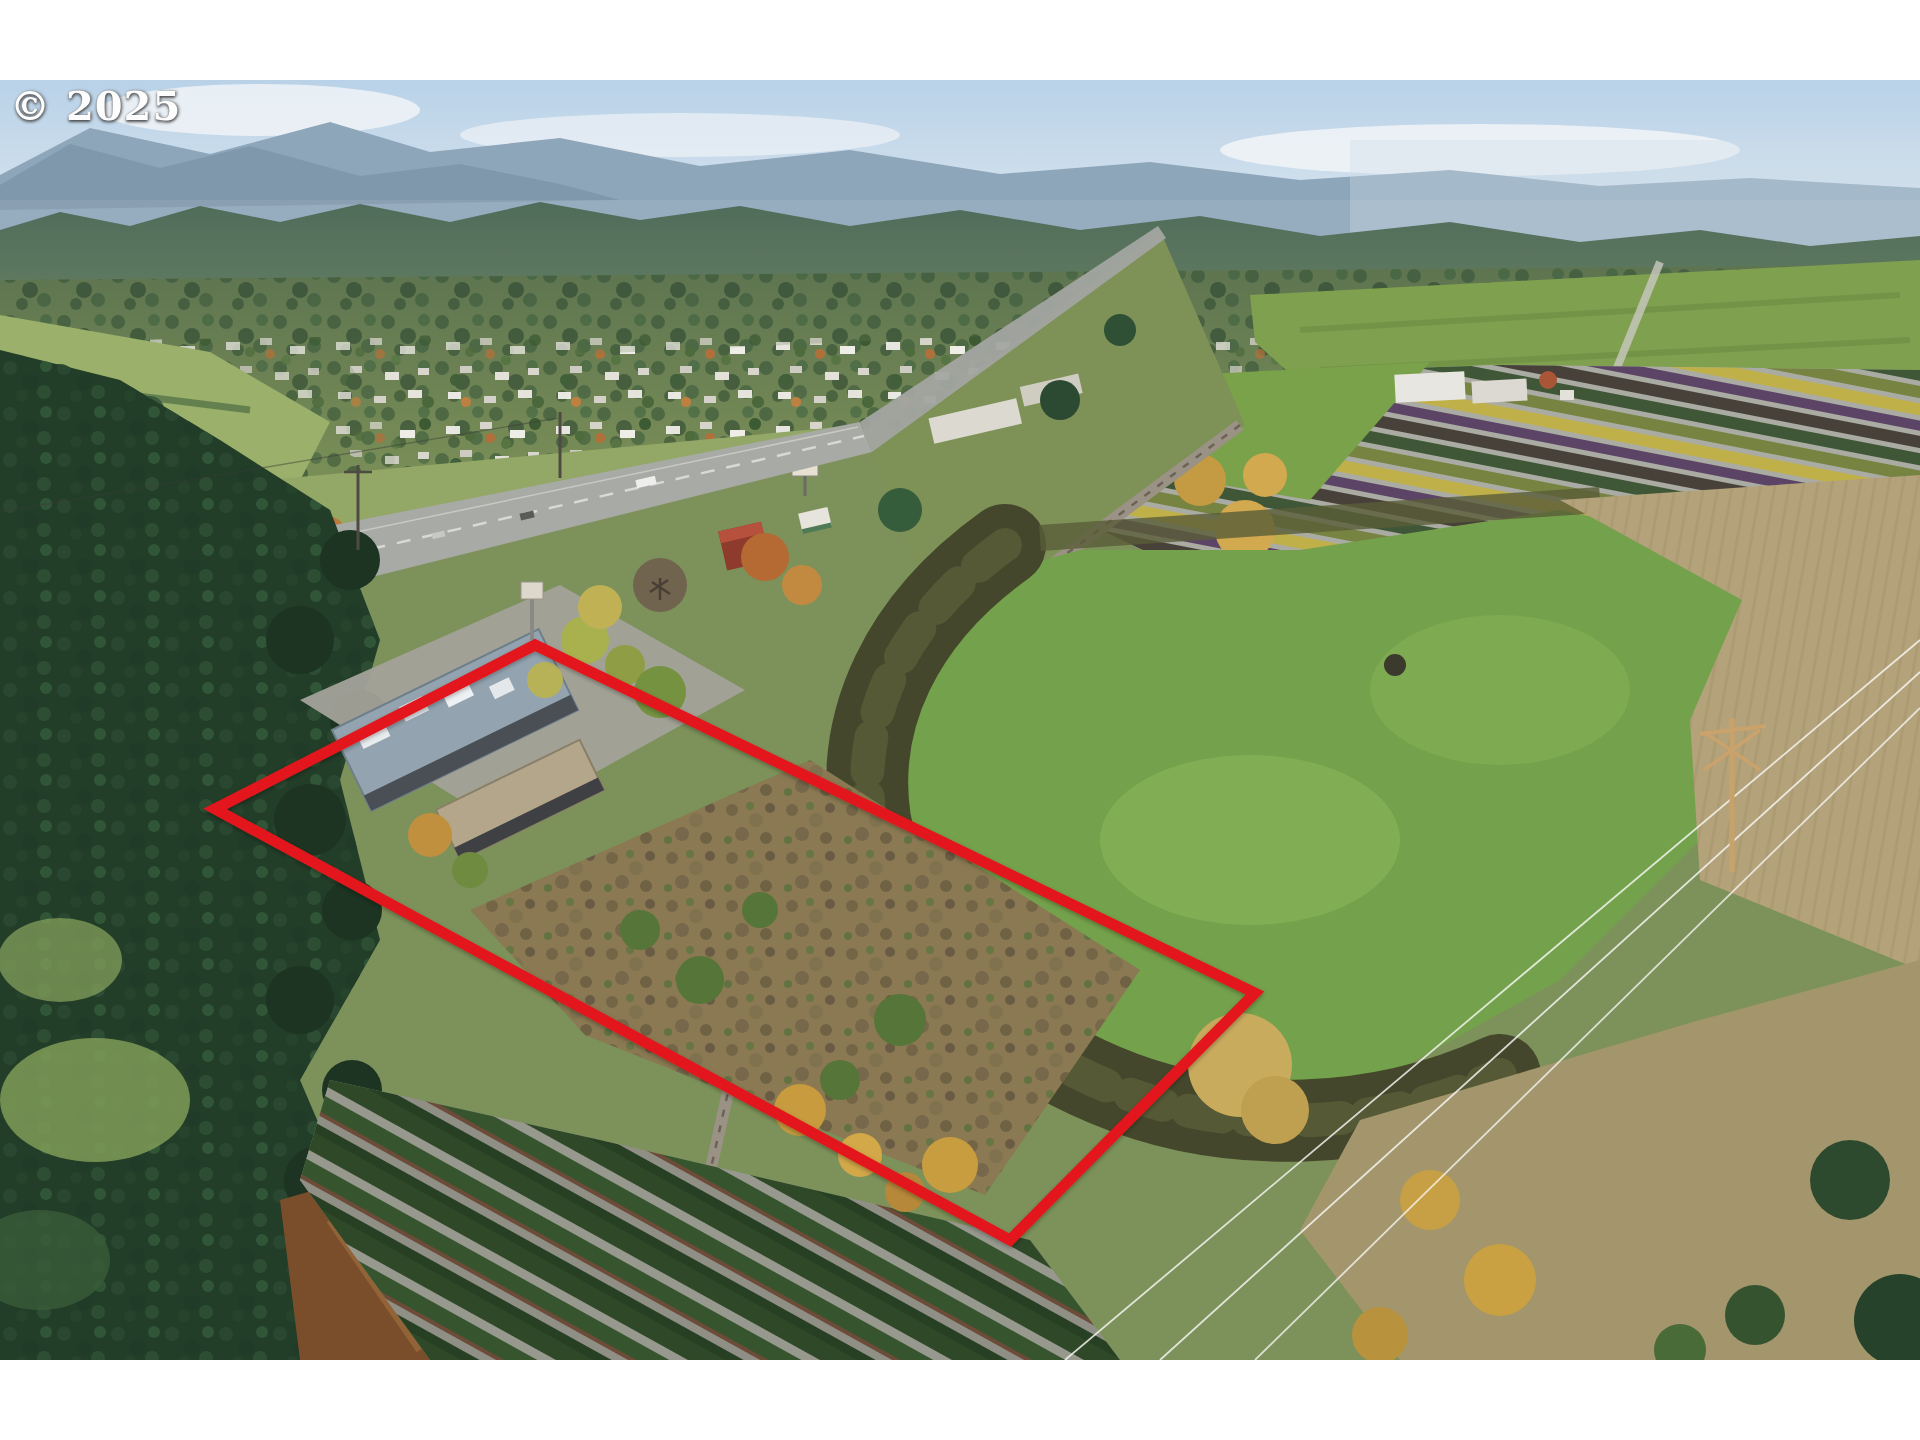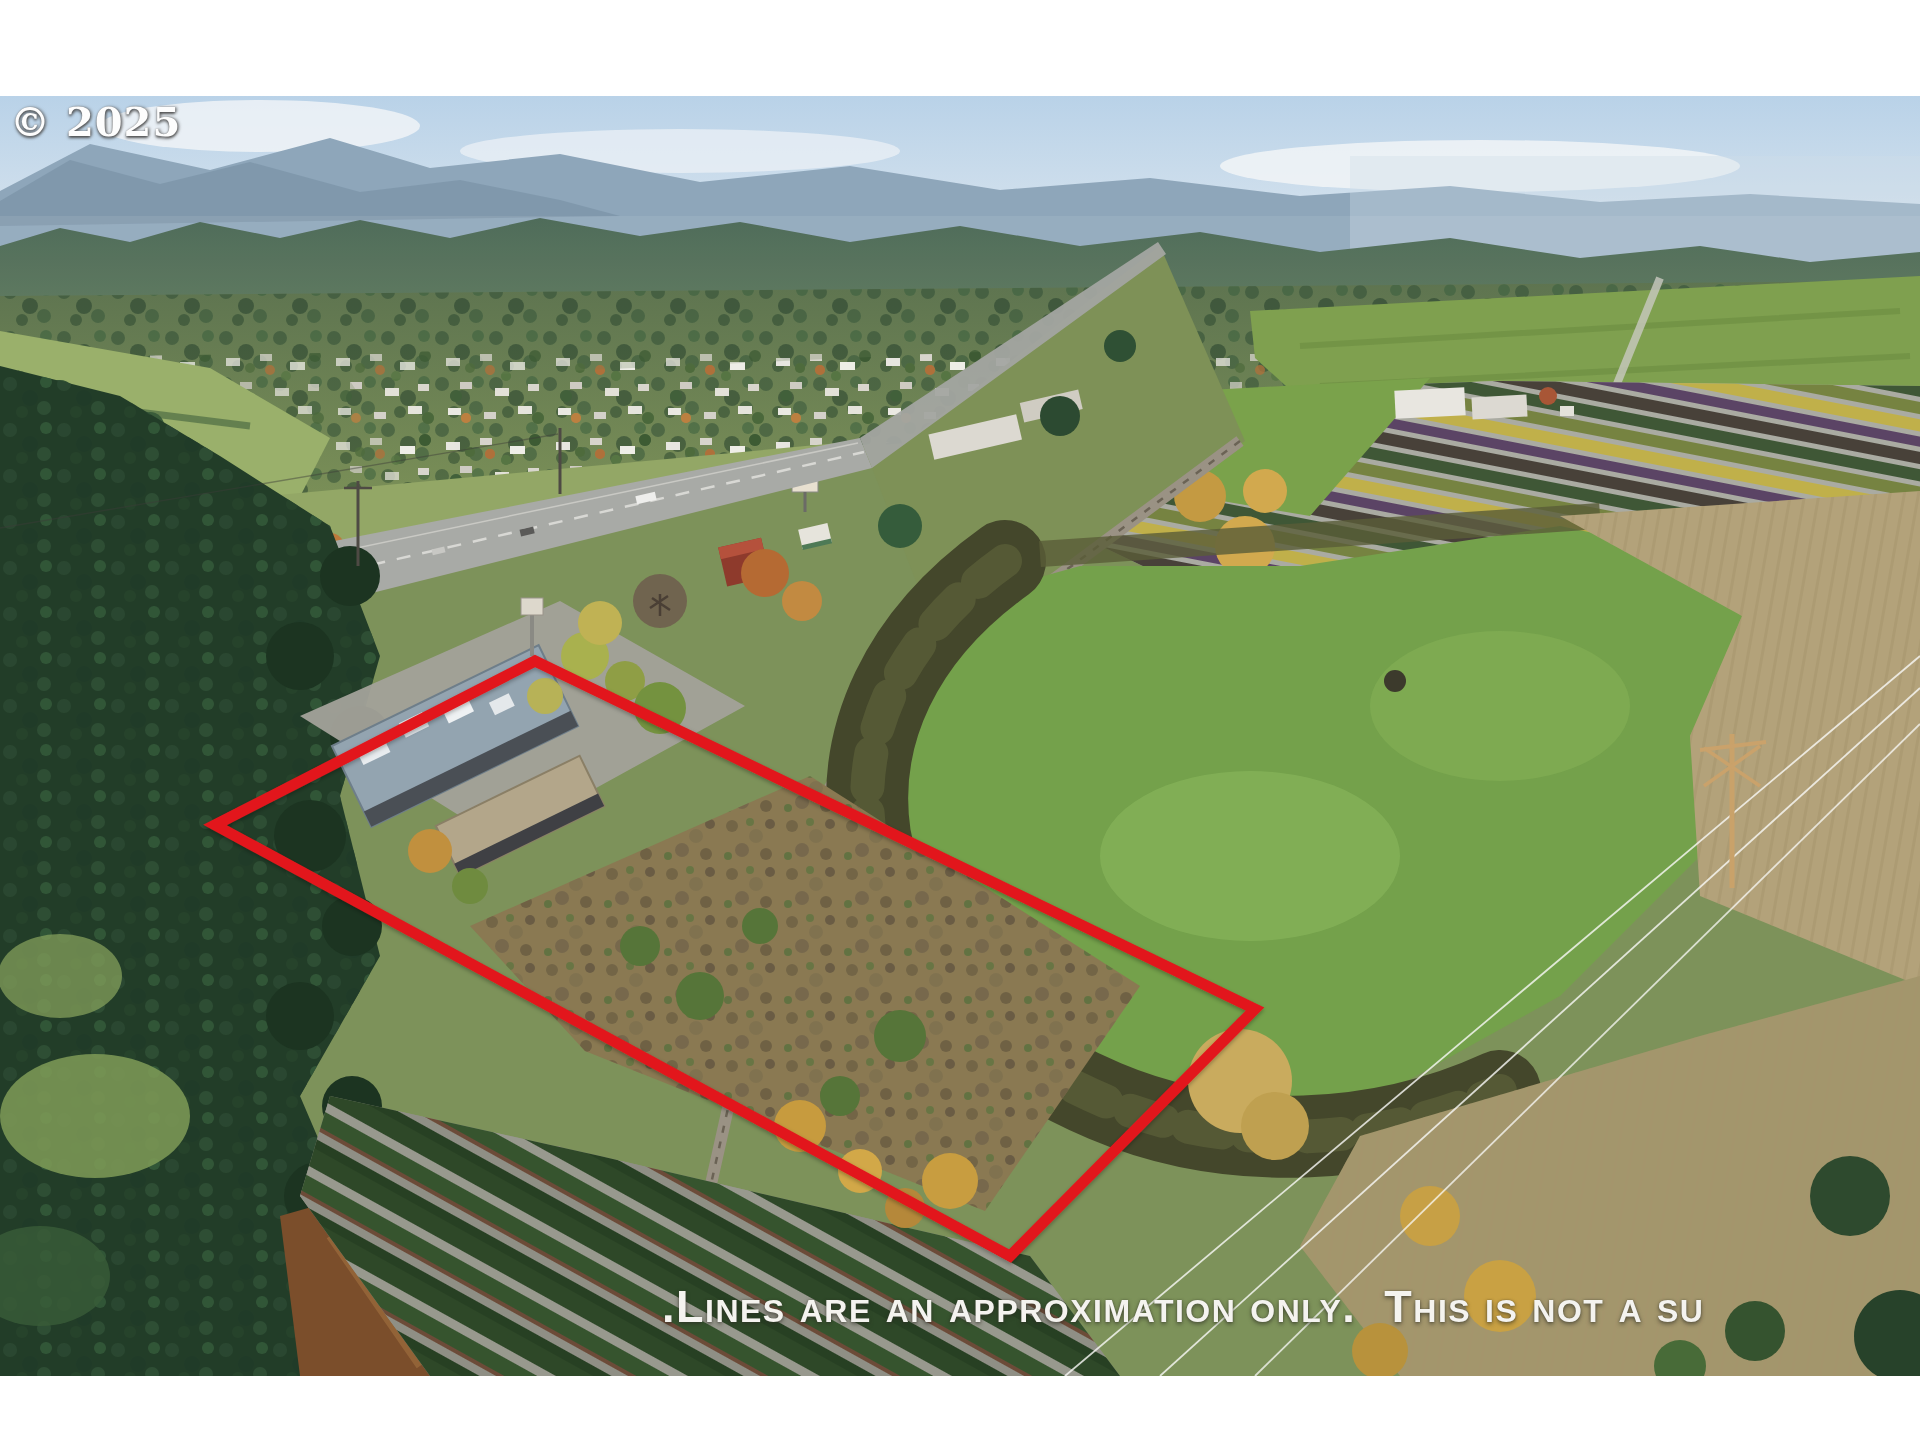--- a/index.html
+++ b/index.html
@@ -1,20 +1,20 @@
 <!DOCTYPE html>
 <html><head>
 <meta charset="utf-8">
 <style>
   html,body{margin:0;padding:0;}
   body{
     width:1920px;height:1440px;overflow:hidden;background:#ffffff;
     font-family:"Liberation Sans",sans-serif;position:relative;
   }
-  .canvas{position:absolute;inset:0;margin-top:16px;}
+  .canvas{position:absolute;inset:0;}
   .letterbox{position:absolute;left:0;width:1920px;background:#ffffff;}
   .letterbox.top{top:0;height:80px;}
   .letterbox.bottom{top:1360px;height:80px;}
   .photo{
     position:absolute;left:0;top:80px;width:1920px;height:1280px;overflow:hidden;
     background:#7d925a;
   }
   .photo svg{position:absolute;left:0;top:0;}
   .watermark{
     position:absolute;left:10px;top:2px;
@@ -346,19 +346,18 @@
         <line x1="1760" y1="690" x2="1704" y2="652" stroke="#caa26b" stroke-width="3.5"></line>
       </g>
     </g>
 
     <g>
       <polygon points="215,729 535,565 1255,913 1010,1160" fill="none" stroke-width="11" stroke-linejoin="miter" filter="url(#ds)" stroke="#e2191b"></polygon>
     </g>
   </svg>
 
   <div class="watermark">© 2025</div>
-  <div class="disclaimer">.Lines are an approximation only.  This is not a su</div>
 
   </div>
 
   <div class="letterbox top"></div>
   <div class="letterbox bottom"></div>
 </div>
 
 </body></html>

